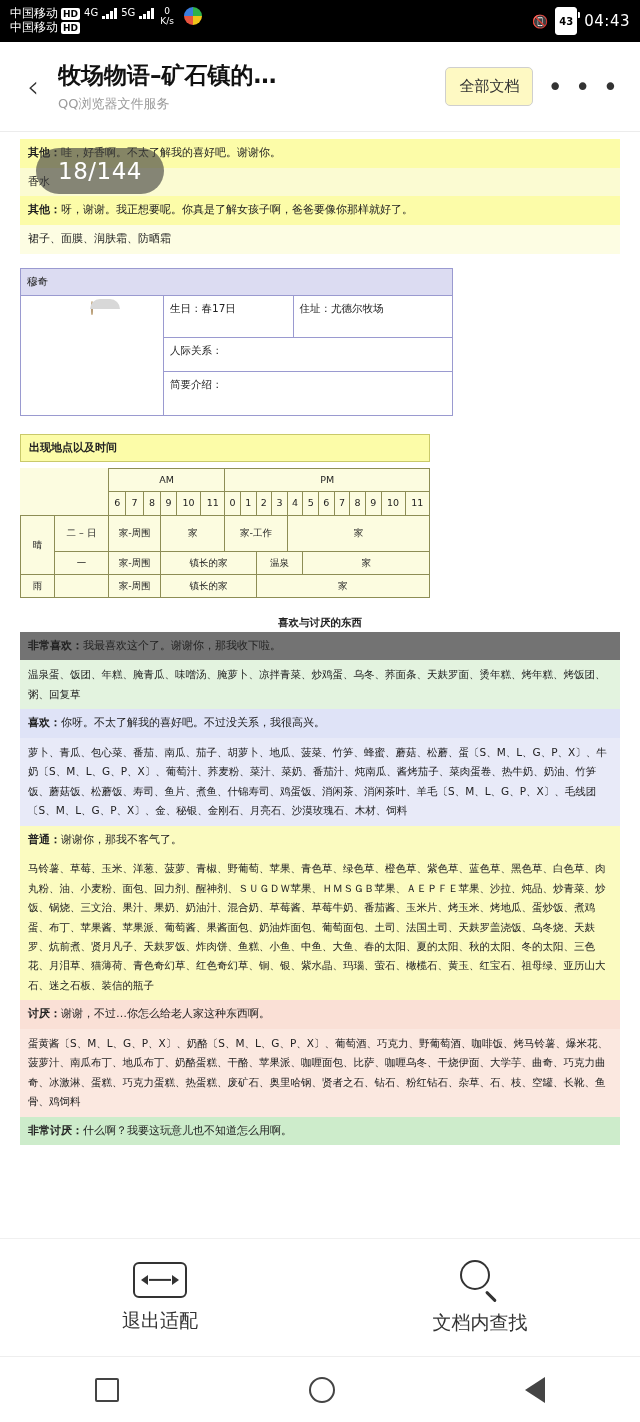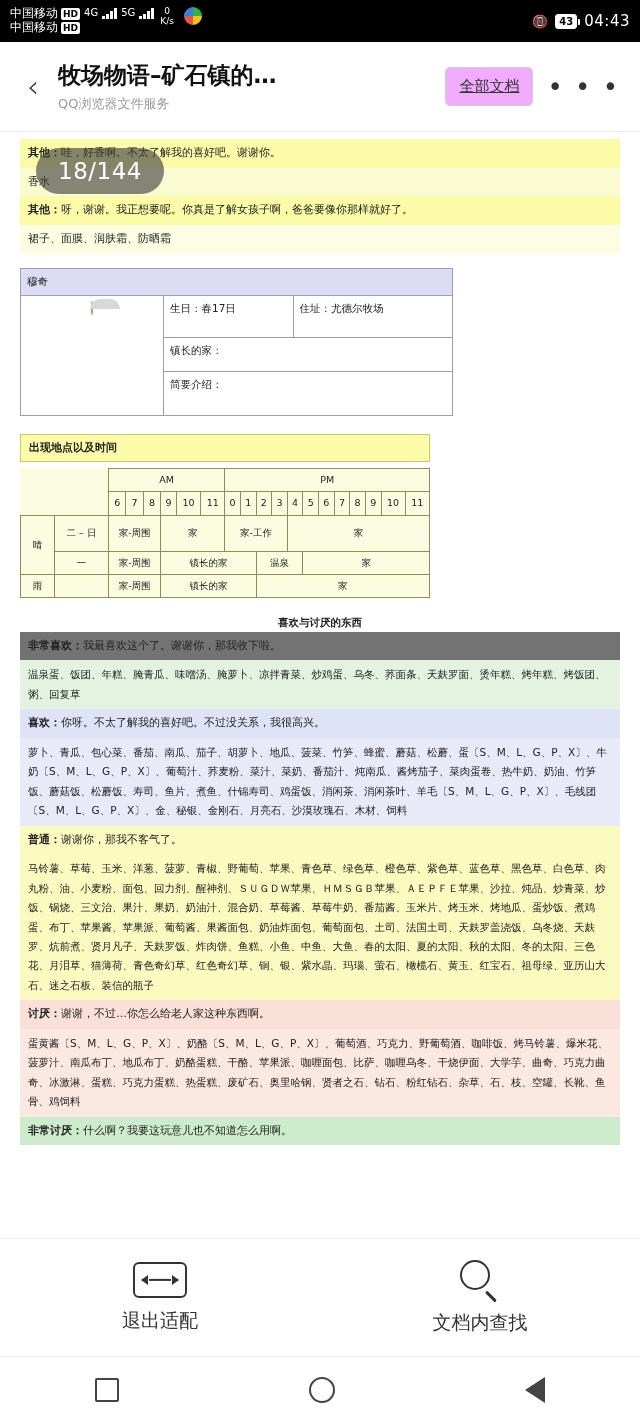--- a/index.html
+++ b/index.html
@@ -39,21 +39,21 @@
   .speed { display:flex; flex-direction:column; align-items:center; font-size:9px; line-height:1.1; margin-left:2px;}
   .logo-dot {
     width:18px; height:18px; border-radius:50%;
     background: conic-gradient(#2fb14a 0deg 90deg, #f0c419 90deg 180deg, #e8543f 180deg 270deg, #3b7ddd 270deg 360deg);
     margin-left:6px;
   }
   .sb-right { display:flex; align-items:center; gap:7px; font-size:13px; }
   .vibrate { font-size:13px; }
   .battery {
     border:1.5px solid #fff; border-radius:3px; padding:0 3px;
-    font-size:10px; position:relative; display:flex; align-items:center; height:15px;
+    font-size:10px; position:relative; display:flex; align-items:center; height:28px;
     background:#fff; color:#000; font-weight:bold;
   }
   .battery::after {
     content:""; position:absolute; right:-4px; top:4px; width:2px; height:6px; background:#fff; border-radius:0 1px 1px 0;
   }
   .clock { font-size:15px; letter-spacing:.5px; }
 
   
   .appbar {
     height: 90px;
@@ -67,22 +67,22 @@
     font-size:30px; color:#333; font-weight:300;
   }
   .titles { flex:1; margin-left:6px; min-width:0; }
   .doc-title {
     font-size:23px; color:#111; font-weight:700;
     white-space:nowrap; overflow:hidden; text-overflow:ellipsis;
   }
   .doc-sub { font-size:13px; color:#9b9b9b; margin-top:4px; }
   .all-docs-btn {
     border:1px solid #cfcfcf; border-radius:5px;
-    padding:9px 13px; font-size:15px; color:#333; background:#f0abfc;
-    white-space:nowrap; margin-left:8px;text-decoration:underline;
+    padding:9px 13px; font-size:15px; color:#333; background:#fef9c3;
+    white-space:nowrap; margin-left:8px;
   }
   .more-btn { font-size:26px; color:#333; padding:0 6px 0 14px; letter-spacing:2px; }
 
   
   .doc {
     position:absolute; top:133px; left:0; right:0; bottom:126px;
     background:#fff; overflow:hidden;
     font-size:11px; color:#222;
     padding: 6px 20px 0 20px;
     line-height:1.7;
@@ -267,21 +267,21 @@
         </span>
       </td>
       <td>
         <span>生日：</span><span>春17日</span>
       </td>
       <td>
         <span>住址：</span><span>尤德尔牧场</span>
       </td>
     </tr>
     <tr>
-      <td colspan="2" style="height:34px">镇长的家：</td>
+      <td colspan="2" style="height:34px">人际关系：</td>
     </tr>
     <tr>
       <td colspan="2" style="height:44px">简要介绍：</td>
     </tr>
   </tbody>
     </table>
 
   <div class="section-title">出现地点以及时间</div>
 
   <table class="stable">

